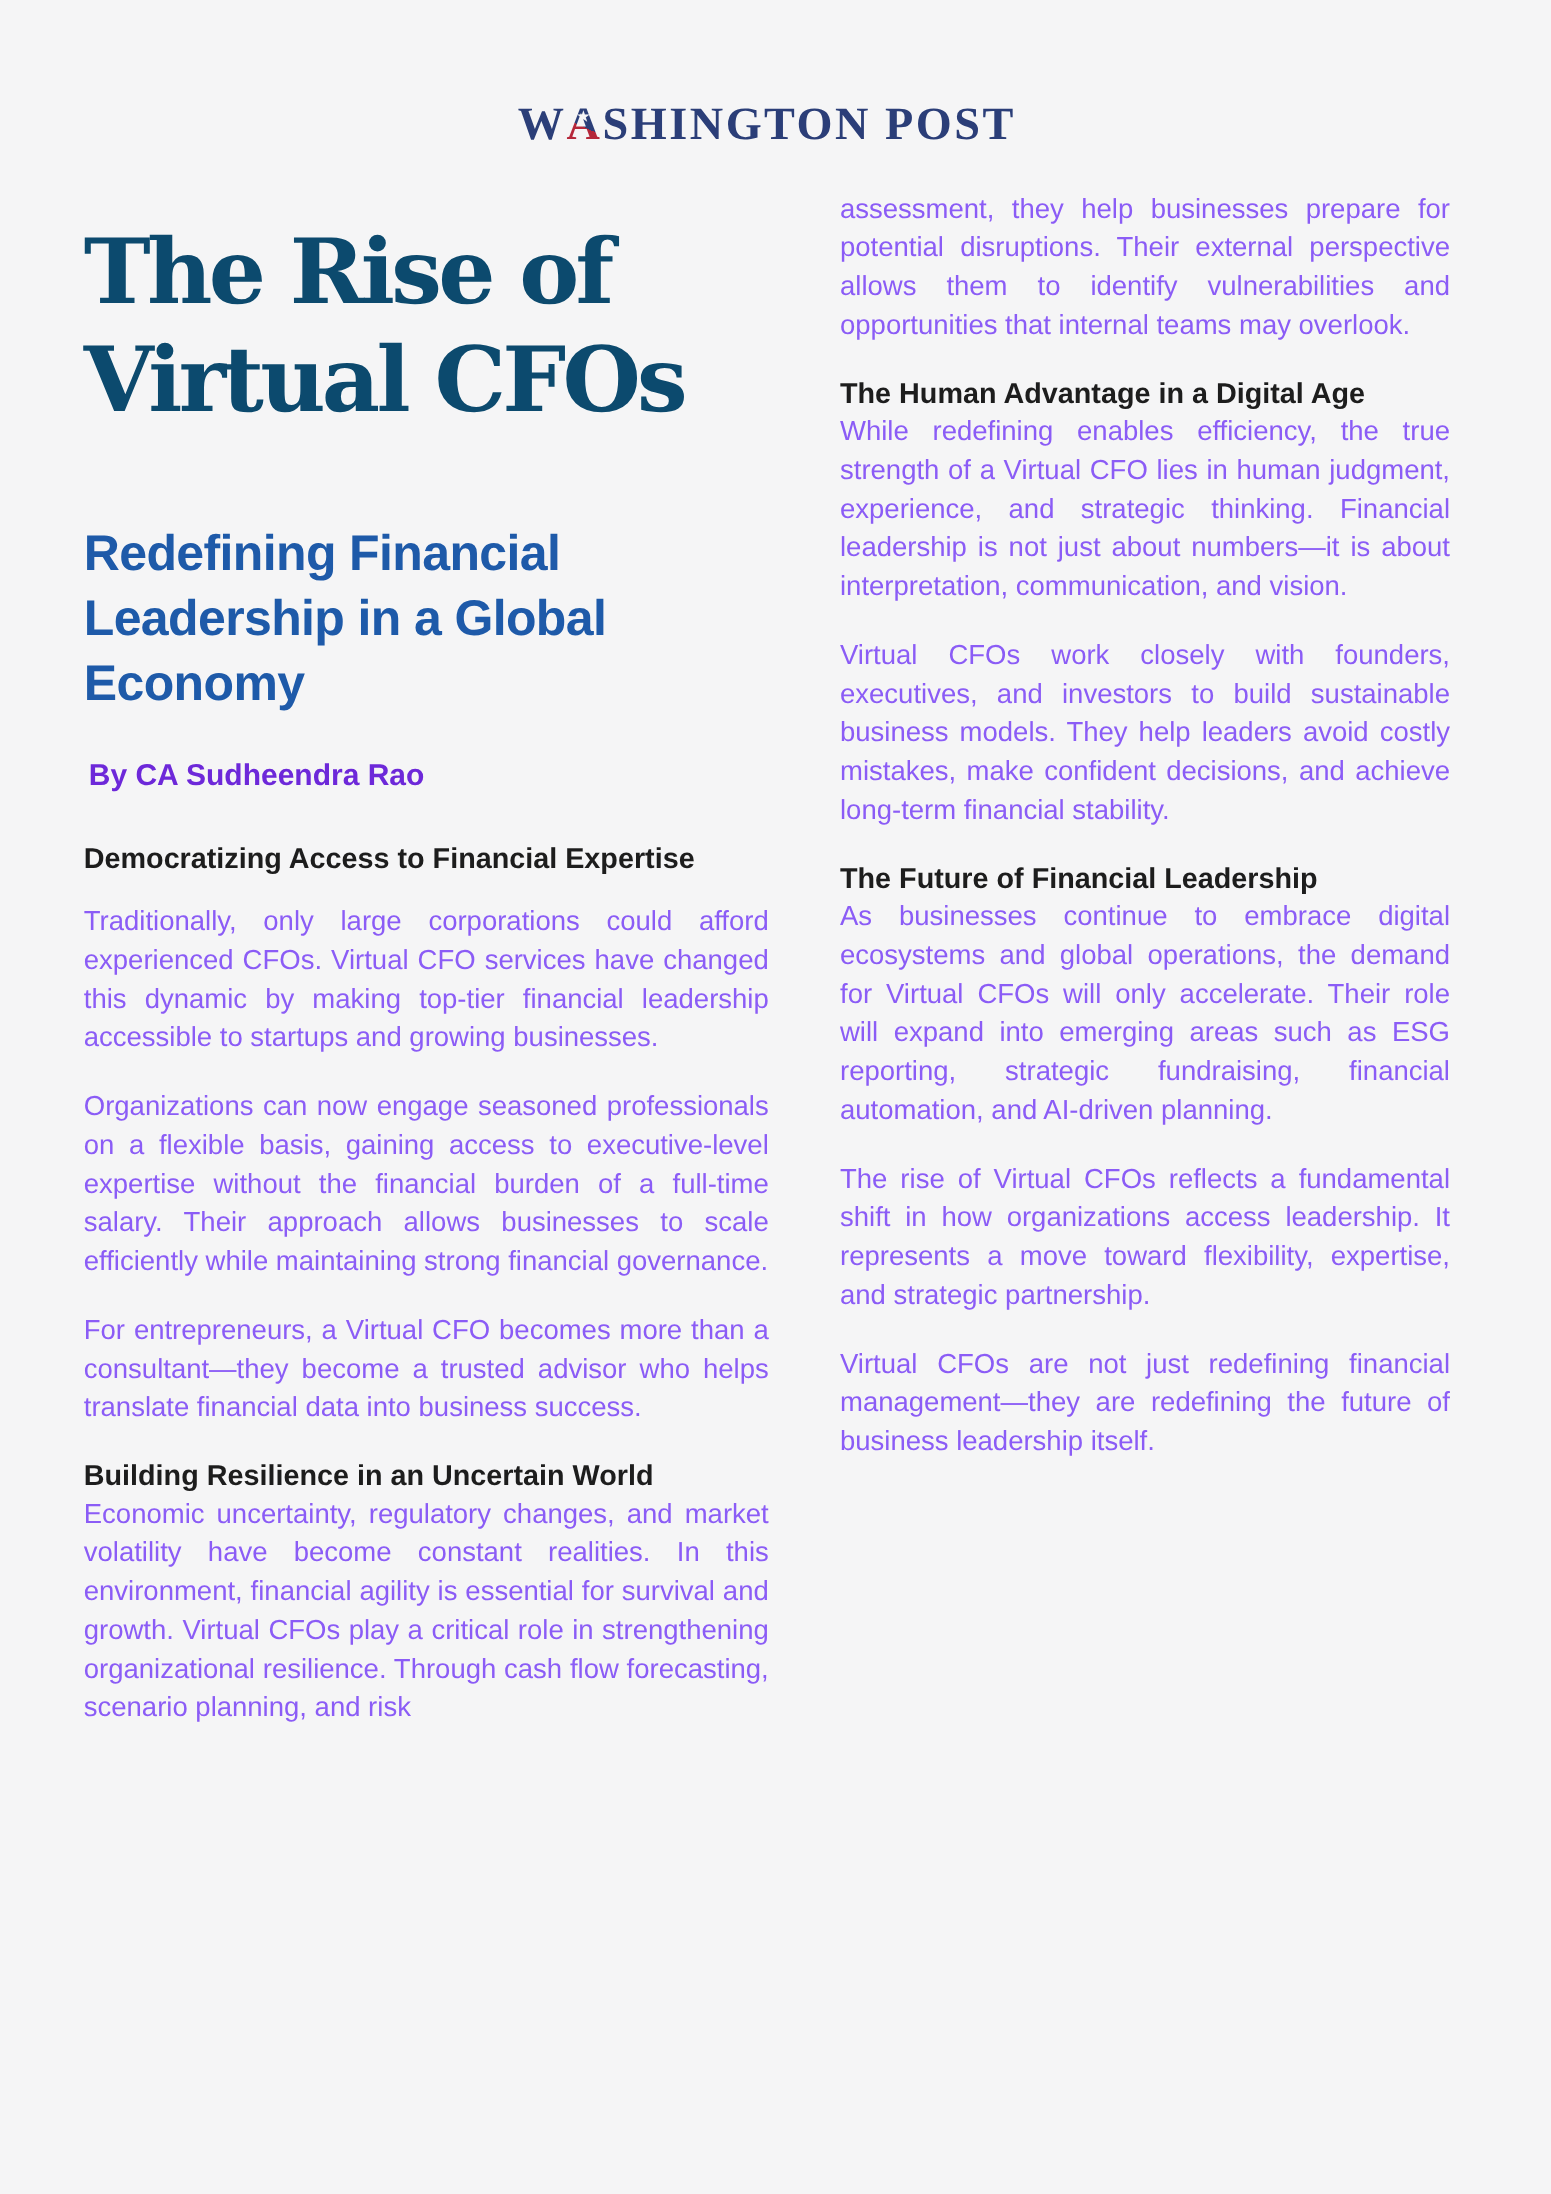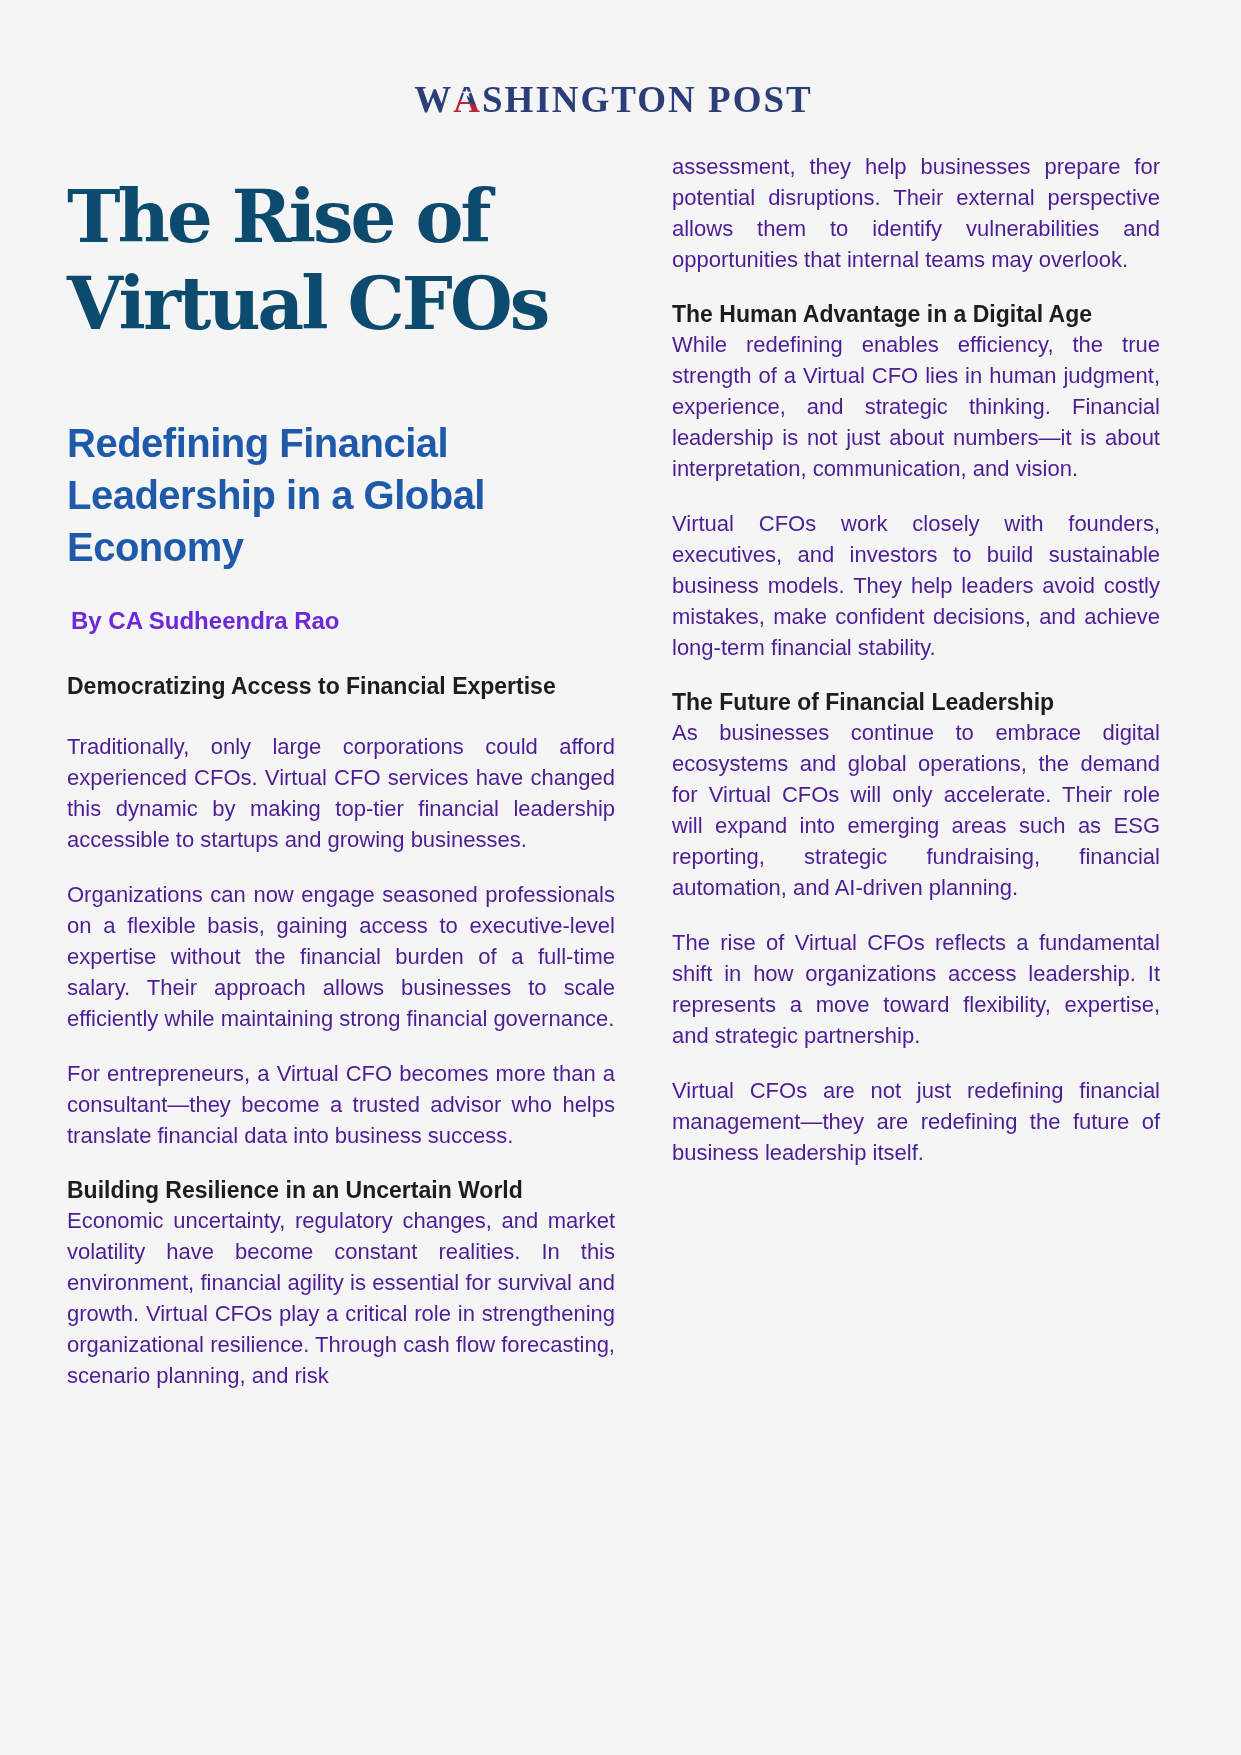--- a/index.html
+++ b/index.html
@@ -72,32 +72,32 @@
     font-weight:700;
     color:#6d28d9;
   }
   .blocks{margin-top:36px;}
   .col-right .blocks{margin-top:0;}
   .blocks p{
     margin:0 0 24px 0;
     font-size:22px;
     line-height:31px;
     font-weight:300;
-    color:#4c1d95;
+    color:#8b5cf6;
     text-align:justify;
   }
   .blocks h3{
     margin:0;
     font-size:23px;
     line-height:30px;
     font-weight:700;
     color:#1d1d1d;
   }
   .blocks h3.center{text-align:left;}
-  .blocks h3.gap-below{margin-bottom:30px;}
+  .blocks h3.gap-below{margin-bottom:20px;}
 </style>
 </head>
 <body>
 
 <header class="masthead">
   <span class="logo"><span>W</span><span class="logo-a"><span>A</span><span class="star">★</span></span><span>SHINGTON POST</span></span>
 </header>
 
 <main class="content">
   <div class="col col-left">

